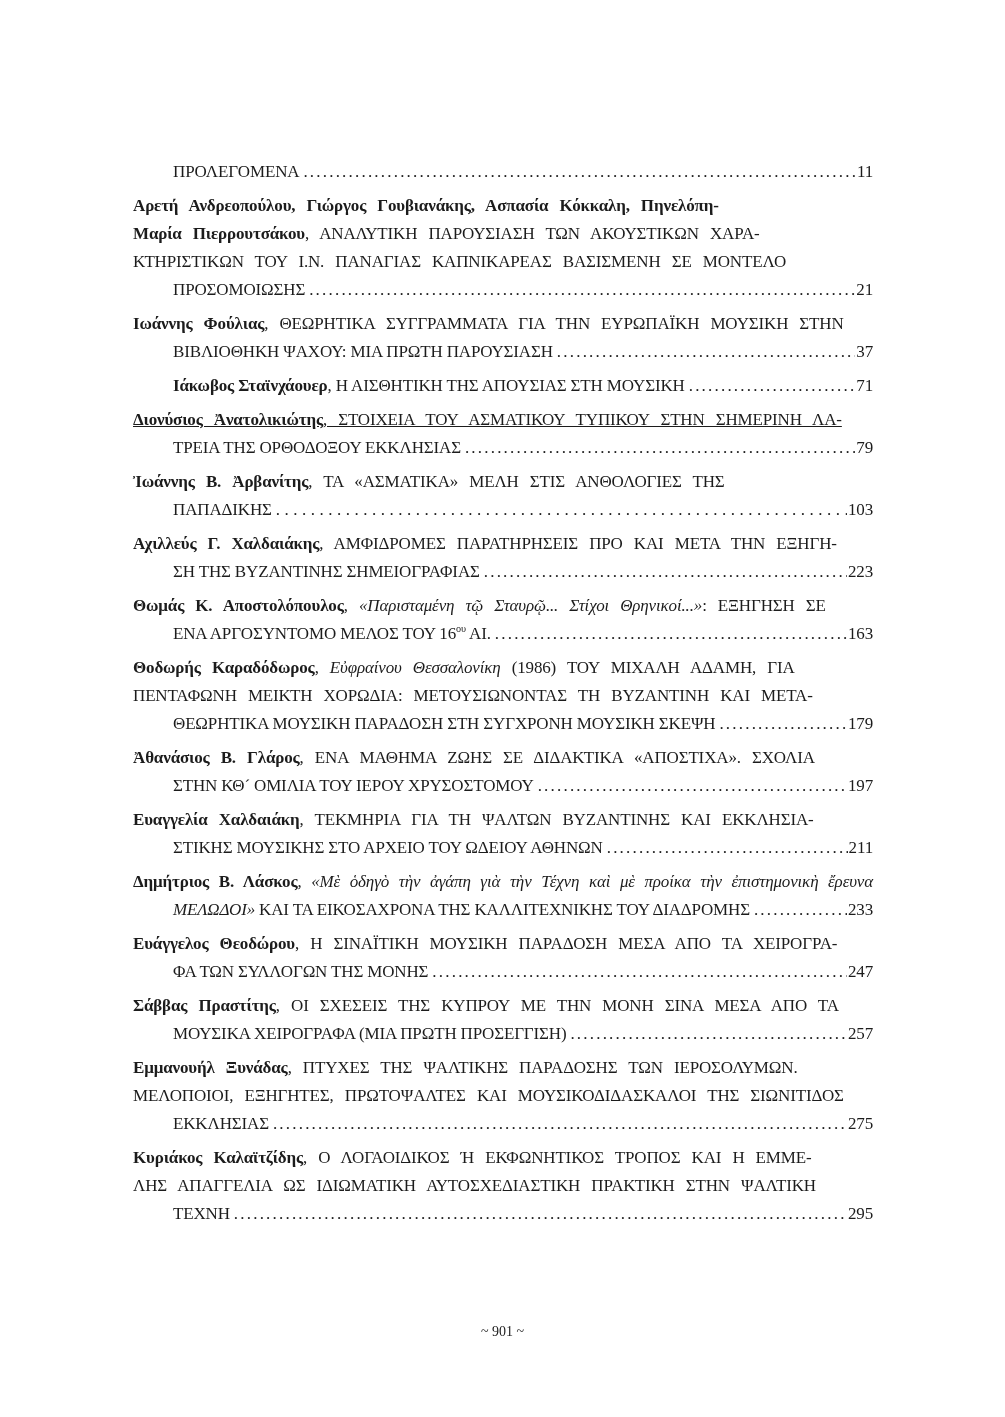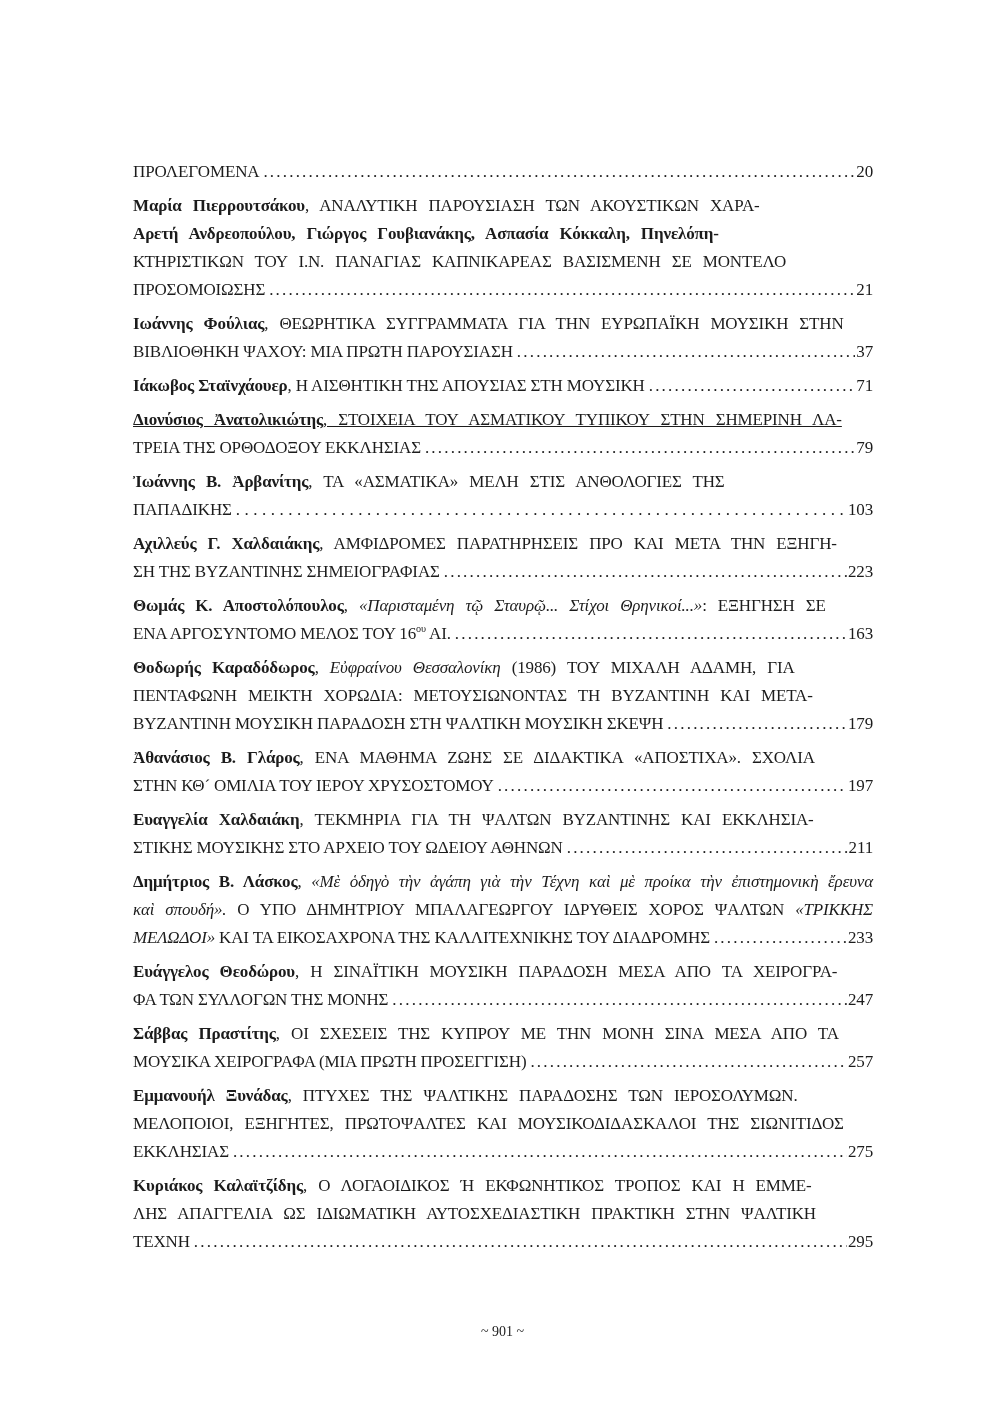--- a/index.html
+++ b/index.html
@@ -28,20 +28,21 @@
   .line-last {
     display: flex;
     align-items: baseline;
   }
   .ll-text {
     display: inline-block;
     white-space: nowrap;
     transform-origin: left center;
     flex: 0 0 auto;
     padding-right: 4px;
+    margin-left: 40px;
   }
   .leader {
     flex: 1 1 auto;
     min-width: 18px;
     overflow: hidden;
     white-space: nowrap;
     letter-spacing: 2.2px;
   }
   .leader::after {
     content: "..........................................................................................................................................................................................";
@@ -62,26 +63,26 @@
 </style>
 </head>
 <body>
 
 <div class="page" style="color: rgb(28, 28, 28); background: rgb(255, 255, 255);">
   <main class="toc">
       <div class="entry">
         <div class="line line-last">
           <span class="ll-text"><span class="seg-plain">ΠΡΟΛΕΓΟΜΕΝΑ</span></span>
           <span class="leader"></span>
-          <span class="pagenum">20</span>
-        </div>
-      </div>
-      <div class="entry">
+          <span class="pagenum">11</span>
+        </div>
+      </div>
+      <div class="entry">
+        <div class="line line-mid"><span class="fit" style="word-spacing: 7px;"><span class="seg-bold">Αρετή Ανδρεοπούλου, Γιώργος Γουβιανάκης, Ασπασία Κόκκαλη, Πηνελόπη-</span></span></div>
         <div class="line line-mid"><span class="fit" style="word-spacing: 7px;"><span class="seg-bold">Μαρία Πιερρουτσάκου</span><span class="seg-plain">, ΑΝΑΛΥΤΙΚΗ ΠΑΡΟΥΣΙΑΣΗ ΤΩΝ ΑΚΟΥΣΤΙΚΩΝ ΧΑΡΑ-</span></span></div>
-        <div class="line line-mid"><span class="fit" style="word-spacing: 7px;"><span class="seg-bold">Αρετή Ανδρεοπούλου, Γιώργος Γουβιανάκης, Ασπασία Κόκκαλη, Πηνελόπη-</span></span></div>
         <div class="line line-mid"><span class="fit" style="word-spacing: 7px;"><span class="seg-plain">ΚΤΗΡΙΣΤΙΚΩΝ ΤΟΥ Ι.Ν. ΠΑΝΑΓΙΑΣ ΚΑΠΝΙΚΑΡΕΑΣ ΒΑΣΙΣΜΕΝΗ ΣΕ ΜΟΝΤΕΛΟ</span></span></div>
         <div class="line line-last">
           <span class="ll-text"><span class="seg-plain">ΠΡΟΣΟΜΟΙΩΣΗΣ</span></span>
           <span class="leader"></span>
           <span class="pagenum">21</span>
         </div>
       </div>
       <div class="entry">
         <div class="line line-mid"><span class="fit" style="word-spacing: 7px;"><span class="seg-bold">Ιωάννης Φούλιας</span><span class="seg-plain">, ΘΕΩΡΗΤΙΚΑ ΣΥΓΓΡΑΜΜΑΤΑ ΓΙΑ ΤΗΝ ΕΥΡΩΠΑΪΚΗ ΜΟΥΣΙΚΗ ΣΤΗΝ</span></span></div>
         <div class="line line-last">
@@ -126,21 +127,21 @@
         <div class="line line-last">
           <span class="ll-text"><span class="seg-plain">ΕΝΑ ΑΡΓΟΣΥΝΤΟΜΟ ΜΕΛΟΣ ΤΟΥ 16</span><span class="seg-sup">ου</span><span class="seg-plain"> ΑΙ.</span></span>
           <span class="leader"></span>
           <span class="pagenum">163</span>
         </div>
       </div>
       <div class="entry">
         <div class="line line-mid"><span class="fit" style="word-spacing: 7px;"><span class="seg-bold">Θοδωρής Καραδόδωρος</span><span class="seg-plain">, </span><span class="seg-italic">Εὐφραίνου Θεσσαλονίκη</span><span class="seg-plain"> (1986) ΤΟΥ ΜΙΧΑΛΗ ΑΔΑΜΗ, ΓΙΑ</span></span></div>
         <div class="line line-mid"><span class="fit" style="word-spacing: 7px;"><span class="seg-plain">ΠΕΝΤΑΦΩΝΗ ΜΕΙΚΤΗ ΧΟΡΩΔΙΑ: ΜΕΤΟΥΣΙΩΝΟΝΤΑΣ ΤΗ ΒΥΖΑΝΤΙΝΗ ΚΑΙ ΜΕΤΑ-</span></span></div>
         <div class="line line-last">
-          <span class="ll-text"><span class="seg-plain">ΒΥΖΑΝΤΙΝΗ ΜΟΥΣΙΚΗ ΠΑΡΑΔΟΣΗ ΣΤΗ ΨΑΛΤΙΚΗ ΜΟΥΣΙΚΗ ΣΚΕΨΗ</span></span>
+          <span class="ll-text"><span class="seg-plain">ΘΕΩΡΗΤΙΚΑ ΜΟΥΣΙΚΗ ΠΑΡΑΔΟΣΗ ΣΤΗ ΣΥΓΧΡΟΝΗ ΜΟΥΣΙΚΗ ΣΚΕΨΗ</span></span>
           <span class="leader"></span>
           <span class="pagenum">179</span>
         </div>
       </div>
       <div class="entry">
         <div class="line line-mid"><span class="fit" style="word-spacing: 7px;"><span class="seg-bold">Ἀθανάσιος Β. Γλάρος</span><span class="seg-plain">, ΕΝΑ ΜΑΘΗΜΑ ΖΩΗΣ ΣΕ ΔΙΔΑΚΤΙΚΑ «ΑΠΟΣΤΙΧΑ». ΣΧΟΛΙΑ</span></span></div>
         <div class="line line-last">
           <span class="ll-text"><span class="seg-plain">ΣΤΗΝ ΚΘ´ ΟΜΙΛΙΑ ΤΟΥ ΙΕΡΟΥ ΧΡΥΣΟΣΤΟΜΟΥ</span></span>
           <span class="leader"></span>
           <span class="pagenum">197</span>
@@ -149,21 +150,20 @@
       <div class="entry">
         <div class="line line-mid"><span class="fit" style="word-spacing: 7px;"><span class="seg-bold">Ευαγγελία Χαλδαιάκη</span><span class="seg-plain">, ΤΕΚΜΗΡΙΑ ΓΙΑ ΤΗ ΨΑΛΤΩΝ ΒΥΖΑΝΤΙΝΗΣ ΚΑΙ ΕΚΚΛΗΣΙΑ-</span></span></div>
         <div class="line line-last">
           <span class="ll-text"><span class="seg-plain">ΣΤΙΚΗΣ ΜΟΥΣΙΚΗΣ ΣΤΟ ΑΡΧΕΙΟ ΤΟΥ ΩΔΕΙΟΥ ΑΘΗΝΩΝ</span></span>
           <span class="leader"></span>
           <span class="pagenum">211</span>
         </div>
       </div>
       <div class="entry">
         <div class="line line-mid"><span class="fit" style="word-spacing: 5.55312px;"><span class="seg-bold">Δημήτριος Β. Λάσκος</span><span class="seg-plain">, </span><span class="seg-italic">«Μὲ ὁδηγὸ τὴν ἀγάπη γιὰ τὴν Τέχνη καὶ μὲ προίκα τὴν ἐπιστημονικὴ ἔρευνα</span></span></div>
-        <div class="line line-mid"><span class="fit" style="word-spacing: 6.85764px;"><span class="seg-italic">καὶ σπουδή».</span><span class="seg-plain"> Ο ΥΠΟ ΔΗΜΗΤΡΙΟΥ ΜΠΑΛΑΓΕΩΡΓΟΥ ΙΔΡΥΘΕΙΣ ΧΟΡΟΣ ΨΑΛΤΩΝ </span><span class="seg-italic">«ΤΡΙΚΚΗΣ</span></span></div>
         <div class="line line-last">
           <span class="ll-text"><span class="seg-italic">ΜΕΛΩΔΟΙ»</span><span class="seg-plain"> ΚΑΙ ΤΑ ΕΙΚΟΣΑΧΡΟΝΑ ΤΗΣ ΚΑΛΛΙΤΕΧΝΙΚΗΣ ΤΟΥ ΔΙΑΔΡΟΜΗΣ</span></span>
           <span class="leader"></span>
           <span class="pagenum">233</span>
         </div>
       </div>
       <div class="entry">
         <div class="line line-mid"><span class="fit" style="word-spacing: 7px;"><span class="seg-bold">Ευάγγελος Θεοδώρου</span><span class="seg-plain">, Η ΣΙΝΑΪΤΙΚΗ ΜΟΥΣΙΚΗ ΠΑΡΑΔΟΣΗ ΜΕΣΑ ΑΠΟ ΤΑ ΧΕΙΡΟΓΡΑ-</span></span></div>
         <div class="line line-last">
           <span class="ll-text"><span class="seg-plain">ΦΑ ΤΩΝ ΣΥΛΛΟΓΩΝ ΤΗΣ ΜΟΝΗΣ</span></span>

